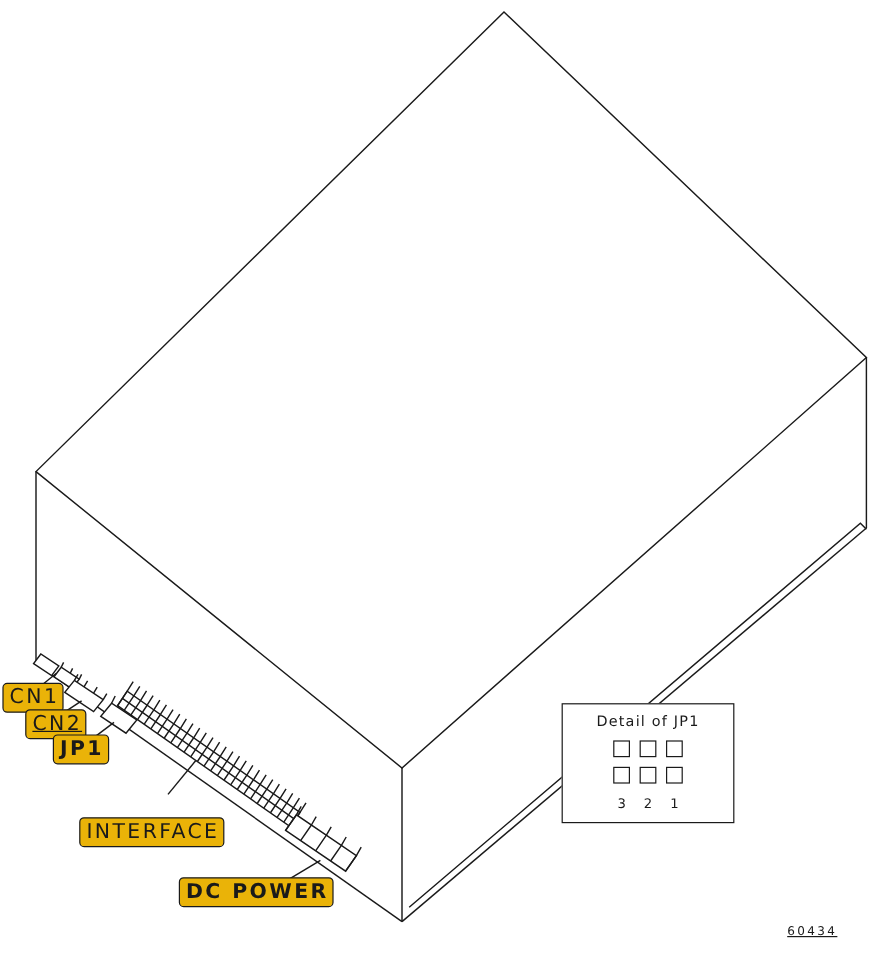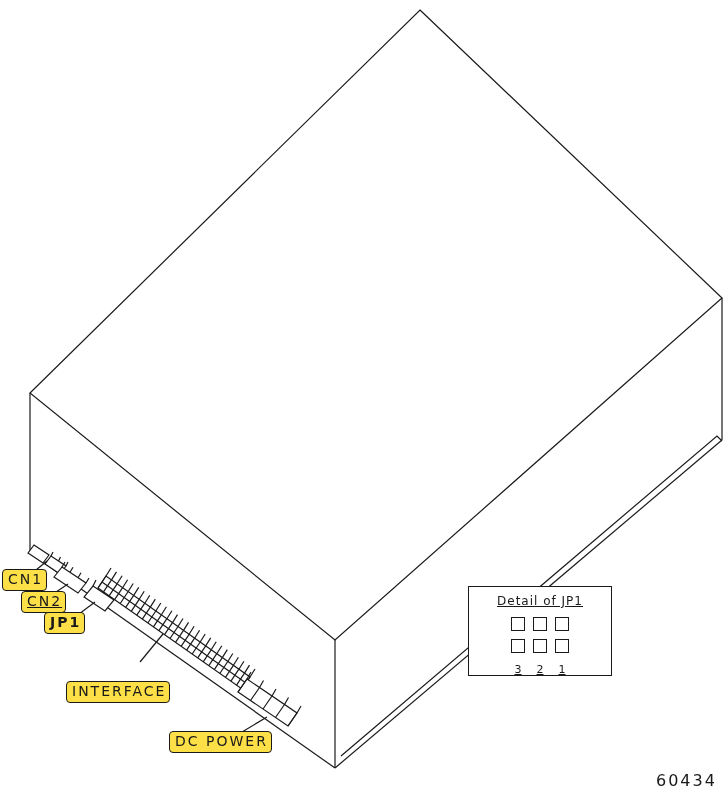--- a/index.html
+++ b/index.html
@@ -6,41 +6,41 @@
   .stage{
     position:relative;width:725px;height:797px;background:#ffffff;
     font-family:"DejaVu Sans","Liberation Sans",sans-serif;color:#1a1a1a;
     overflow:hidden;
   }
   .stage svg{position:absolute;left:0;top:0;}
   .ln{stroke:#1a1a1a;stroke-width:1.2;fill:none;}
   .body{stroke:#1a1a1a;stroke-width:1.2;fill:#ffffff;}
   .callout{
     position:absolute;border:1.5px solid #1a1a1a;border-radius:4px;
-    background:#fde047;font-size:14px;line-height:1.25;
+    background:#eab308;font-size:17px;line-height:1.25;
     letter-spacing:2px;padding:1px 3px 1px 5px;white-space:nowrap;
   }
   .detail-box{
-    position:absolute;left:468px;top:586px;width:144px;height:90px;
-    border:1.2px solid #1a1a1a;background:#ffffff;box-sizing:border-box;text-decoration:underline;
+    position:absolute;left:468px;top:586px;width:144px;height:100px;
+    border:1.2px solid #1a1a1a;background:#ffffff;box-sizing:border-box;
   }
   .detail-title{
     margin-top:7px;text-align:center;font-size:12px;letter-spacing:1px;
   }
   .jumper-grid{
     margin:9px auto 0;display:grid;grid-template-columns:repeat(3,14px);
     grid-auto-rows:14px;gap:8px;width:max-content;
   }
   .jumper-pin{border:1.5px solid #1a1a1a;box-sizing:border-box;background:#fff;}
   .pin-numbers{
     margin:10px auto 0;display:grid;grid-template-columns:repeat(3,14px);
     gap:8px;width:max-content;font-size:11px;text-align:center;
   }
   .fig-number{
-    position:absolute;left:656px;top:771px;font-size:16px;letter-spacing:2px;
+    position:absolute;left:656px;top:771px;font-size:10px;letter-spacing:2px;text-decoration:underline;
   }
 </style>
 </head>
 <body>
 
 <div class="stage">
 
   <svg width="725" height="797" viewBox="0 0 725 797">
 
     <path class="ln" d="M420,10 L722,298 L335,640 L30,393 Z"></path>
@@ -74,21 +74,21 @@
     <path class="ln" d="M56,592 L68,584"></path>
     <path class="ln" d="M79,614 L95,602"></path>
     <path class="ln" d="M140,662 L163,634"></path>
     <path class="ln" d="M242,732 L267,717"></path>
   </svg>
 
   <div class="callout" style="left:2px;top:569px;">CN1</div>
   <div class="callout" style="left:21px;top:591px;text-decoration:underline;">CN2</div>
   <div class="callout" style="left:44px;top:612px;font-weight:bold;">JP1</div>
   <div class="callout" style="left:66px;top:681px;">INTERFACE</div>
-  <div class="callout" style="left:169px;top:731px;">DC POWER</div>
+  <div class="callout" style="left:149px;top:731px;font-weight:bold;">DC POWER</div>
 
   <div class="detail-box">
     <div class="detail-title">Detail of JP1</div>
     <div class="jumper-grid">
       <span class="jumper-pin"></span>
       <span class="jumper-pin"></span>
       <span class="jumper-pin"></span>
       <span class="jumper-pin"></span>
       <span class="jumper-pin"></span>
       <span class="jumper-pin"></span>

